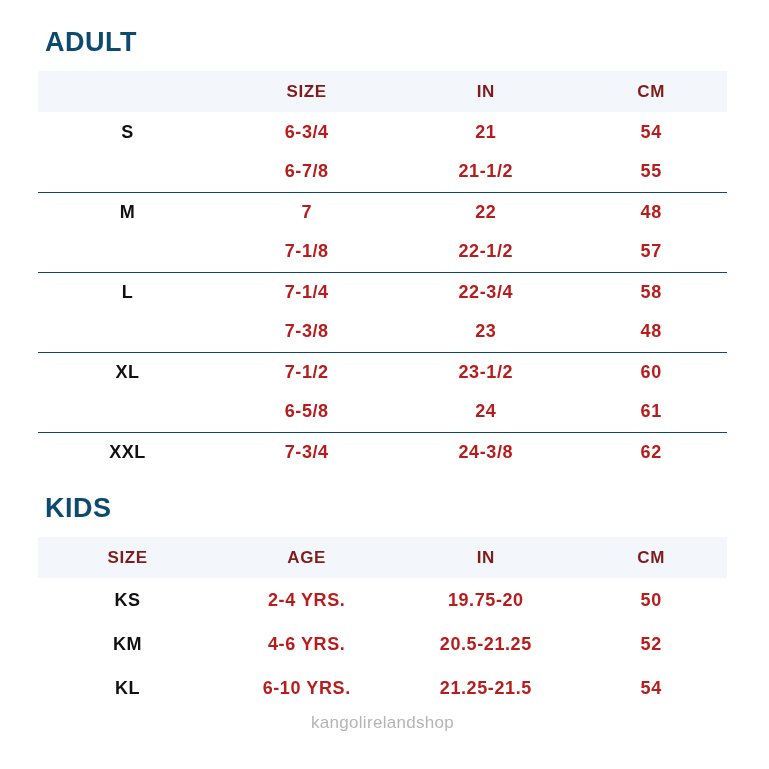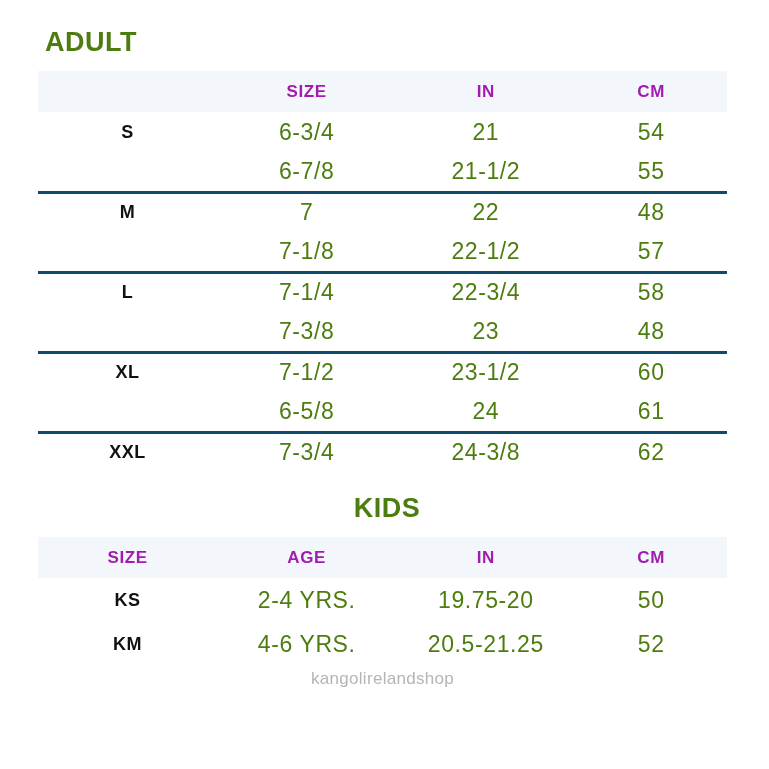--- a/index.html
+++ b/index.html
@@ -7,60 +7,60 @@
     width: 769px; height: 769px;
     background: #ffffff;
     font-family: "Liberation Sans", sans-serif;
     overflow: hidden;
   }
   .page { padding: 27px 40px 0 38px; }
   .section-title {
     font-size: 27px;
     font-weight: 800;
     letter-spacing: 0.5px;
-    color: #4d7c0f;
+    color: #0c4a6e;
     margin-left: 7px;
     margin-bottom: 13px;
   }
-  .section-title.kids { margin-top: 21px; text-align: center; }
+  .section-title.kids { margin-top: 21px; }
   table {
     width: 689px;
     border-collapse: collapse;
     table-layout: fixed;
   }
   col.c1 { width: 26%; }
   col.c2 { width: 26%; }
   col.c3 { width: 26%; }
   col.c4 { width: 22%; }
   thead th {
     background: #f3f6fa;
     height: 41px;
     font-size: 17px;
     font-weight: 800;
     letter-spacing: 0.6px;
-    color: #a21caf;
+    color: #7f1d1d;
     text-align: center;
     vertical-align: middle;
   }
   tbody td {
     height: 40px;
     text-align: center;
     vertical-align: middle;
-    font-size: 23px;
-    font-weight: 400;
+    font-size: 18px;
+    font-weight: 700;
     letter-spacing: 0.6px;
-    color: #4d7c0f;
+    color: #b91c1c;
   }
   td.row-label {
     font-size: 18px;
     font-weight: 800;
     letter-spacing: 0.5px;
     color: #111111;
   }
-  tr.group-end td { border-bottom: 3px solid #0c4a6e; }
+  tr.group-end td { border-bottom: 1px solid #0c4a6e; }
   table.kids-table tbody td { height: 44px; }
   .watermark {
     width: 689px;
     text-align: center;
     font-size: 17px;
     letter-spacing: 0.3px;
     color: #b5b5b5;
     margin-top: 3px;
   }
 </style>
@@ -167,18 +167,24 @@
         <td>2-4 YRS.</td>
         <td>19.75-20</td>
         <td>50</td>
       </tr>
       <tr>
         <td class="row-label">KM</td>
         <td>4-6 YRS.</td>
         <td>20.5-21.25</td>
         <td>52</td>
       </tr>
+      <tr>
+        <td class="row-label">KL</td>
+        <td>6-10 YRS.</td>
+        <td>21.25-21.5</td>
+        <td>54</td>
+      </tr>
     </tbody>
   </table>
 
   <div class="watermark">kangolirelandshop</div>
 
 </div>
 
 </body></html>

